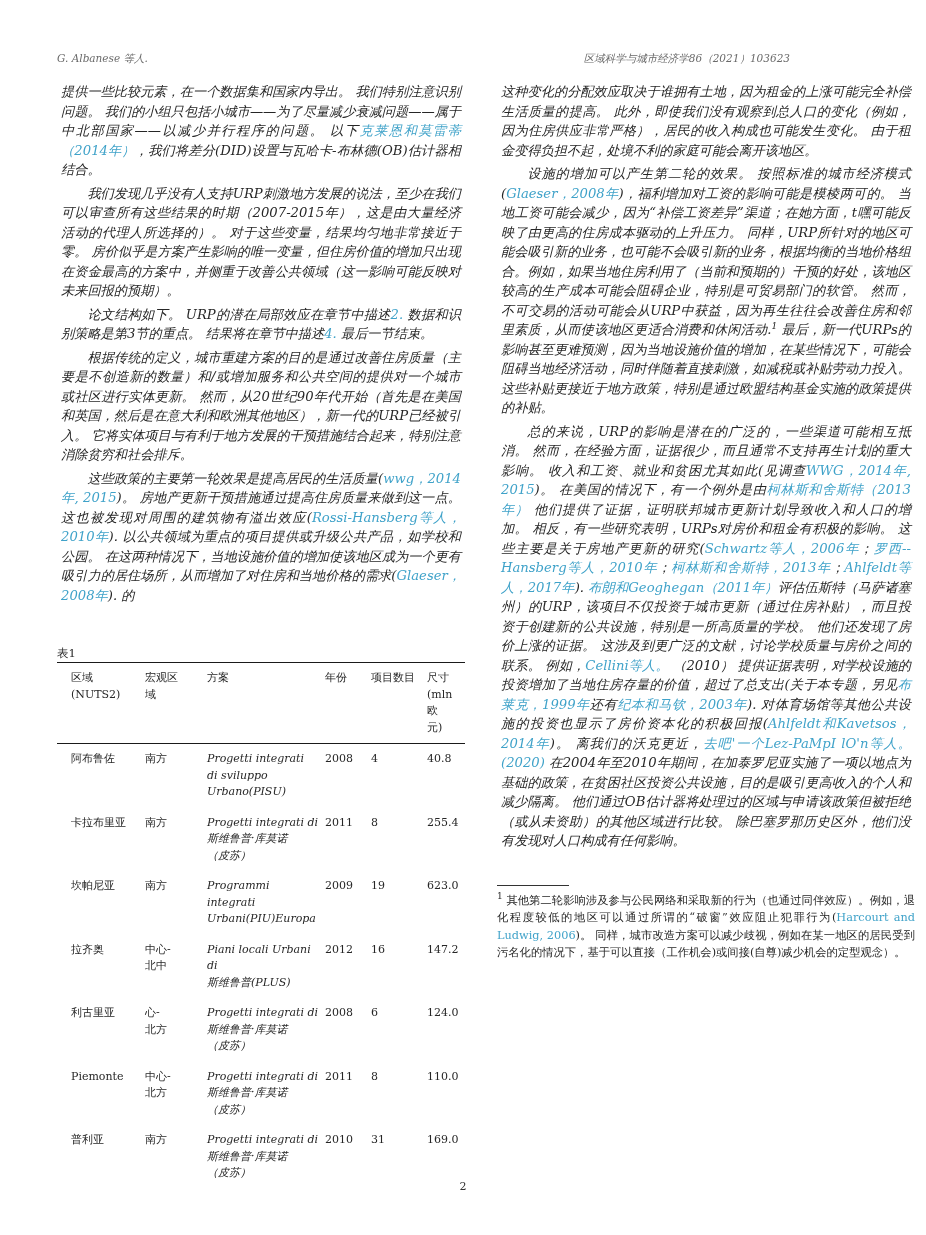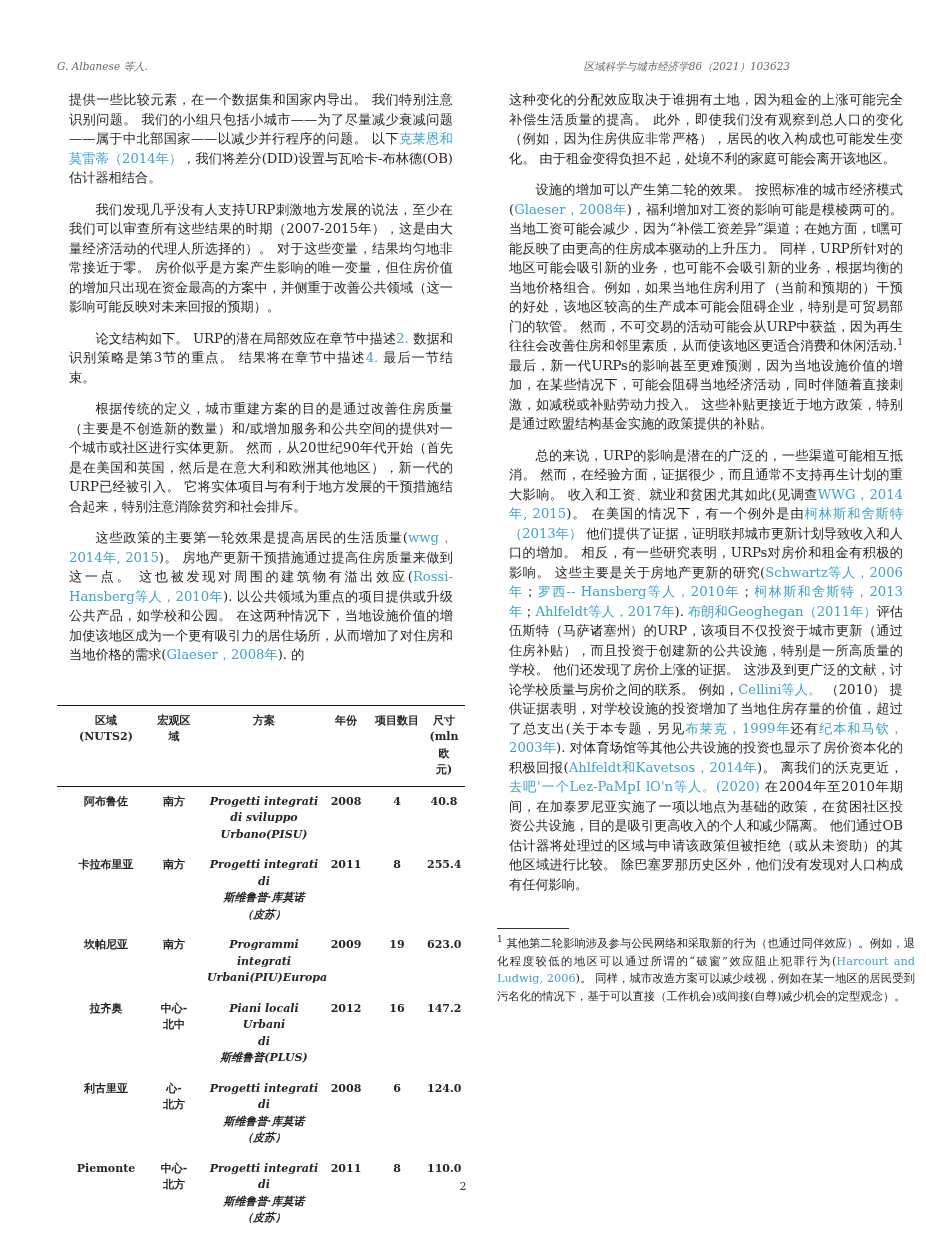--- a/index.html
+++ b/index.html
@@ -1,40 +1,40 @@
 <!DOCTYPE html>
 <html style="--link-color: #3fa2c9; --text-color: #262626; --muted-color: #6a6a6a;"><head>
 <meta charset="utf-8">
 <style>
   html,body{margin:0;padding:0;background:#e8e8e8;}
   .page{
     position:relative;width:926px;height:1235px;background:#ffffff;
     font-family:"DejaVu Serif","Liberation Serif",serif;
     color:var(--text-color,#262626);overflow:hidden;margin:0 auto;
   }
-  .running-head{position:absolute;top:60px;left:57px;width:831px;height:16px;
+  .running-head{position:absolute;top:52px;left:57px;width:831px;height:16px;
     font-style:italic;font-size:10.5px;color:var(--muted-color,#6a6a6a);}
   .running-head .authors{position:absolute;left:0;top:0;}
   .running-head .journal{position:absolute;right:98px;top:0;}
   .col{position:absolute;top:78px;}
   .col-left{left:57px;width:408px;}
   .col-right{left:497px;width:418px;}
-  p.para{margin:12px;font-size:13.2px;line-height:19.5px;text-align:justify;}
+  p.para{margin:4px;font-size:13.2px;line-height:19.5px;text-align:justify;font-style:italic;}
   p.indent{text-indent:2em;}
   .link{color:var(--link-color,#3fa2c9);}
   h2.section{font-size:13.4px;font-weight:bold;margin:27px 0 26px 0;}
   sup{font-size:9px;line-height:0;}
   
   .table-block{margin-top:40px;}
   .table-label{font-size:11.5px;line-height:17px;}
   .table-caption{font-size:11.5px;line-height:17px;margin-bottom:10px;}
   table.t1{width:100%;border-collapse:collapse;border-top:1.6px solid #1a1a1a;table-layout:fixed;}
   table.t1 thead th{border-bottom:1.6px solid #1a1a1a;}
   table.t1 th,table.t1 td{
-    font-size:11px;line-height:16.5px;font-weight:bold;text-align:center;
+    font-size:11px;line-height:16.5px;font-weight:normal;text-align:left;
     vertical-align:top;padding:7px 4px 7px 0;white-space:pre-line;
   }
   table.t1 th:first-child,table.t1 td:first-child{padding-left:14px;}
   td.scheme,th.col-size{font-style:normal;}
   td.scheme{font-style:italic;}
   .w-region{width:88px;}.w-macro{width:62px;}.w-scheme{width:118px;}
   .w-year{width:46px;}.w-projects{width:56px;}.w-size{width:38px;}
   
   .footnote-rule{margin-top:34px;width:72px;border-top:1px solid #333;}
   .footnote{margin-top:6px;font-size:11.3px;line-height:17.5px;text-align:justify;}
@@ -54,20 +54,21 @@
   <div class="col col-left">
     <div id="left-blocks">
         <p class="para"><span>提供一些比较元素，在一个数据集和国家内导出。 我们特别注意识别问题。 我们的小组只包括小城市——为了尽量减少衰减问题——属于中北部国家——以减少并行程序的问题。 以下</span><span class="link">克莱恩和莫雷蒂（2014年）</span><span>，我们将差分(DID)设置与瓦哈卡-布林德(OB)估计器相结合。</span></p>
         <p class="para indent"><span>我们发现几乎没有人支持URP刺激地方发展的说法，至少在我们可以审查所有这些结果的时期（2007-2015年），这是由大量经济活动的代理人所选择的）。 对于这些变量，结果均匀地非常接近于零。 房价似乎是方案产生影响的唯一变量，但住房价值的增加只出现在资金最高的方案中，并侧重于改善公共领域（这一影响可能反映对未来回报的预期）。</span></p>
         <p class="para indent"><span>论文结构如下。 URP的潜在局部效应在章节中描述</span><span class="link">2.</span><span> 数据和识别策略是第3节的重点。 结果将在章节中描述</span><span class="link">4.</span><span> 最后一节结束。</span></p>
         <p class="para indent"><span>根据传统的定义，城市重建方案的目的是通过改善住房质量（主要是不创造新的数量）和/或增加服务和公共空间的提供对一个城市或社区进行实体更新。 然而，从20世纪90年代开始（首先是在美国和英国，然后是在意大利和欧洲其他地区），新一代的URP已经被引入。 它将实体项目与有利于地方发展的干预措施结合起来，特别注意消除贫穷和社会排斥。</span></p>
         <p class="para indent"><span>这些政策的主要第一轮效果是提高居民的生活质量(</span><span class="link">wwg，2014年, 2015</span><span>)。 房地产更新干预措施通过提高住房质量来做到这一点。 这也被发现对周围的建筑物有溢出效应(</span><span class="link">Rossi-Hansberg等人，2010年</span><span>). 以公共领域为重点的项目提供或升级公共产品，如学校和公园。 在这两种情况下，当地设施价值的增加使该地区成为一个更有吸引力的居住场所，从而增加了对住房和当地价格的需求(</span><span class="link">Glaeser，2008年</span><span>). 的</span></p>
       </div>
 
     <div class="table-block">
+      <div class="table-label">表1</div>
       <table class="t1">
         <colgroup>
           <col class="w-region">
             <col class="w-macro">
             <col class="w-scheme">
           <col class="w-year">
             <col class="w-projects">
             <col class="w-size">
         </colgroup>
         <thead>

